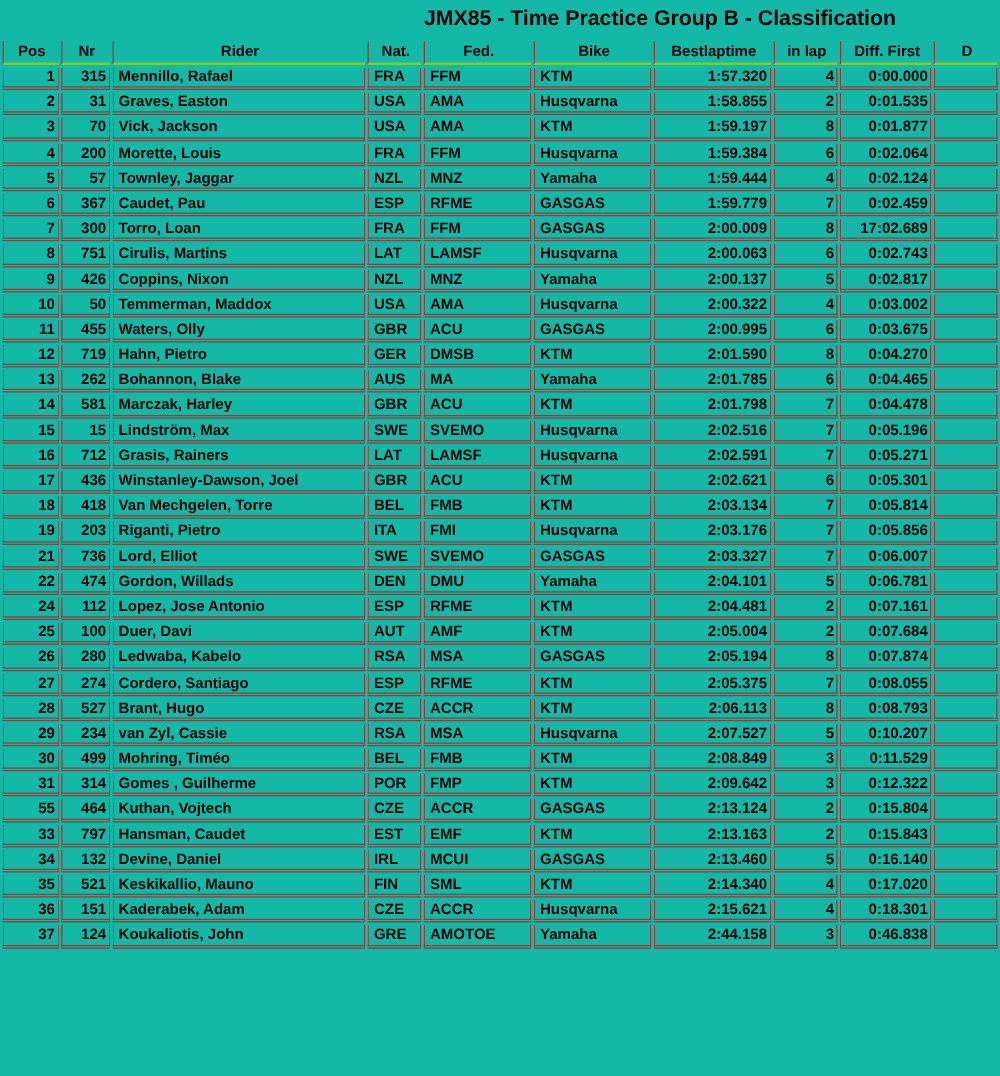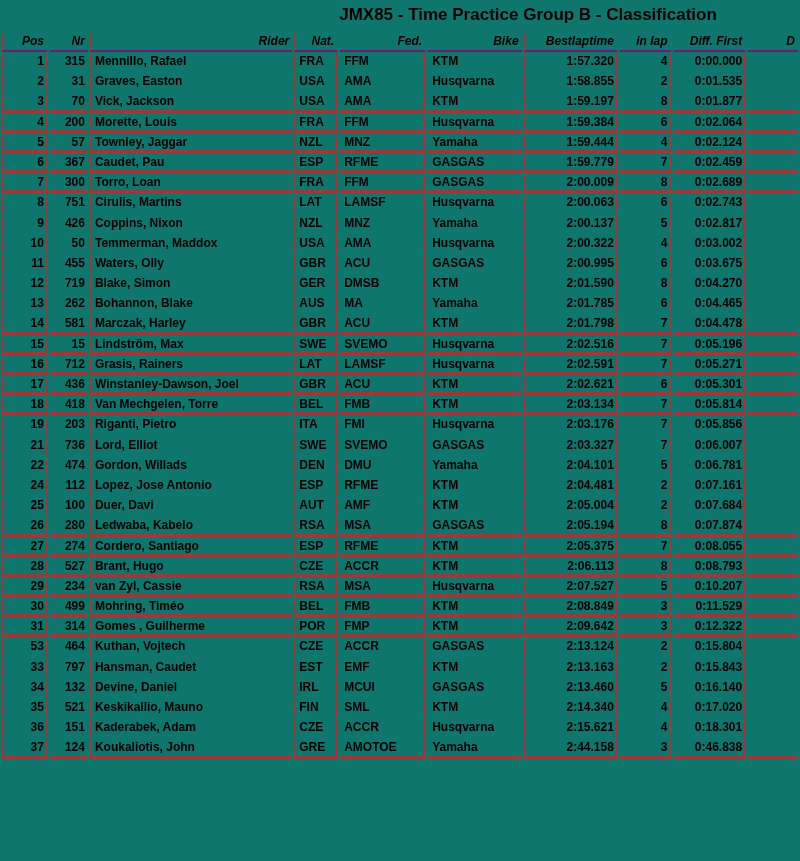--- a/index.html
+++ b/index.html
@@ -5,21 +5,21 @@
   html, body { margin: 0; padding: 0; }
   body {
     font-family: "Liberation Sans", sans-serif;
     background: #ffffff;
   }
   .page {
     position: relative;
     width: 800px;
     height: 861px;
     overflow: hidden;
-    background: #0f766e;
+    background: #14b8a6;
   }
   .title {
     position: absolute;
     top: 5px;
     left: 528px;
     transform: translateX(-50%);
     white-space: nowrap;
     font-size: 17px;
     font-weight: bold;
     color: #000000;
@@ -40,25 +40,24 @@
     box-sizing: border-box;
     overflow: hidden;
     white-space: nowrap;
     vertical-align: middle;
     line-height: 1.1;
   }
   
   table.results th {
     height: 19px;
     padding: 2px 3px 1px 4px;
-    text-align: right;
+    text-align: center;
     font-weight: bold;
     border-left: 1px solid #9b3a3a;
-    border-bottom: 2px solid #701a75;
-    font-style: italic;
+    border-bottom: 2px solid #84cc16;
   }
   
   table.results td {
     height: 14.7px;
     padding: 1px 2px 1px 4px;
     border-left: 1px solid #9b3a3a;
     border-right: 1px solid #9b3a3a;
     border-bottom: 3px double #9b3a3a;
   }
   table.results td.align-right { text-align: right; padding-right: 2px; }
@@ -171,21 +170,21 @@
         </tr>
         <tr>
           <td class="c-pos align-right">7</td>
           <td class="c-nr align-right">300</td>
           <td class="c-rider align-left">Torro, Loan</td>
           <td class="c-nat align-left">FRA</td>
           <td class="c-fed align-left">FFM</td>
           <td class="c-bike align-left">GASGAS</td>
           <td class="c-bestlaptime align-right">2:00.009</td>
           <td class="c-inlap align-right">8</td>
-          <td class="c-diff_first align-right">0:02.689</td>
+          <td class="c-diff_first align-right">17:02.689</td>
           <td class="c-next align-left"></td>
         </tr>
         <tr>
           <td class="c-pos align-right">8</td>
           <td class="c-nr align-right">751</td>
           <td class="c-rider align-left">Cirulis, Martins</td>
           <td class="c-nat align-left">LAT</td>
           <td class="c-fed align-left">LAMSF</td>
           <td class="c-bike align-left">Husqvarna</td>
           <td class="c-bestlaptime align-right">2:00.063</td>
@@ -225,21 +224,21 @@
           <td class="c-fed align-left">ACU</td>
           <td class="c-bike align-left">GASGAS</td>
           <td class="c-bestlaptime align-right">2:00.995</td>
           <td class="c-inlap align-right">6</td>
           <td class="c-diff_first align-right">0:03.675</td>
           <td class="c-next align-left"></td>
         </tr>
         <tr>
           <td class="c-pos align-right">12</td>
           <td class="c-nr align-right">719</td>
-          <td class="c-rider align-left">Blake, Simon</td>
+          <td class="c-rider align-left">Hahn, Pietro</td>
           <td class="c-nat align-left">GER</td>
           <td class="c-fed align-left">DMSB</td>
           <td class="c-bike align-left">KTM</td>
           <td class="c-bestlaptime align-right">2:01.590</td>
           <td class="c-inlap align-right">8</td>
           <td class="c-diff_first align-right">0:04.270</td>
           <td class="c-next align-left"></td>
         </tr>
         <tr>
           <td class="c-pos align-right">13</td>
@@ -439,21 +438,21 @@
           <td class="c-rider align-left">Gomes , Guilherme</td>
           <td class="c-nat align-left">POR</td>
           <td class="c-fed align-left">FMP</td>
           <td class="c-bike align-left">KTM</td>
           <td class="c-bestlaptime align-right">2:09.642</td>
           <td class="c-inlap align-right">3</td>
           <td class="c-diff_first align-right">0:12.322</td>
           <td class="c-next align-left"></td>
         </tr>
         <tr>
-          <td class="c-pos align-right">53</td>
+          <td class="c-pos align-right">55</td>
           <td class="c-nr align-right">464</td>
           <td class="c-rider align-left">Kuthan, Vojtech</td>
           <td class="c-nat align-left">CZE</td>
           <td class="c-fed align-left">ACCR</td>
           <td class="c-bike align-left">GASGAS</td>
           <td class="c-bestlaptime align-right">2:13.124</td>
           <td class="c-inlap align-right">2</td>
           <td class="c-diff_first align-right">0:15.804</td>
           <td class="c-next align-left"></td>
         </tr>

